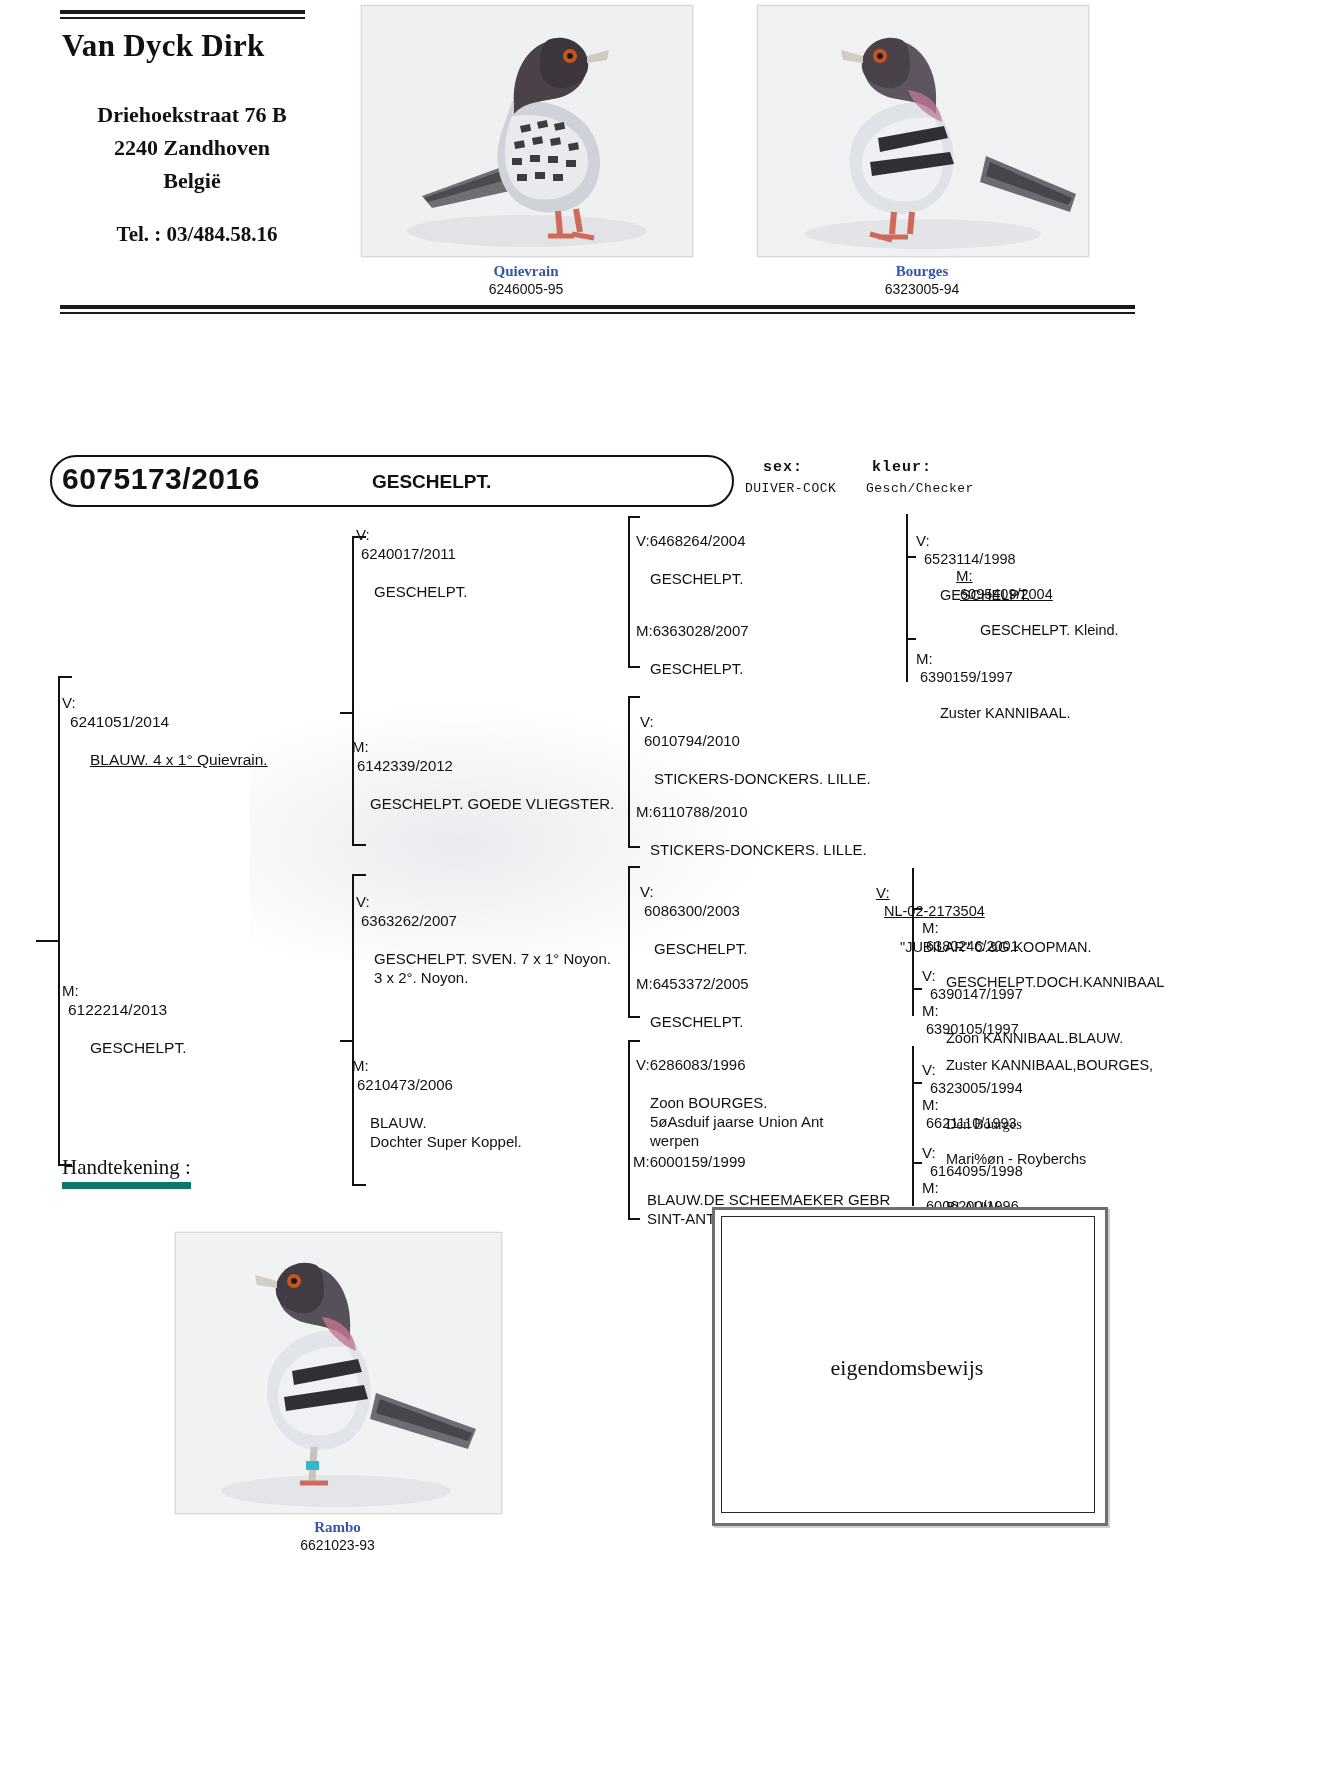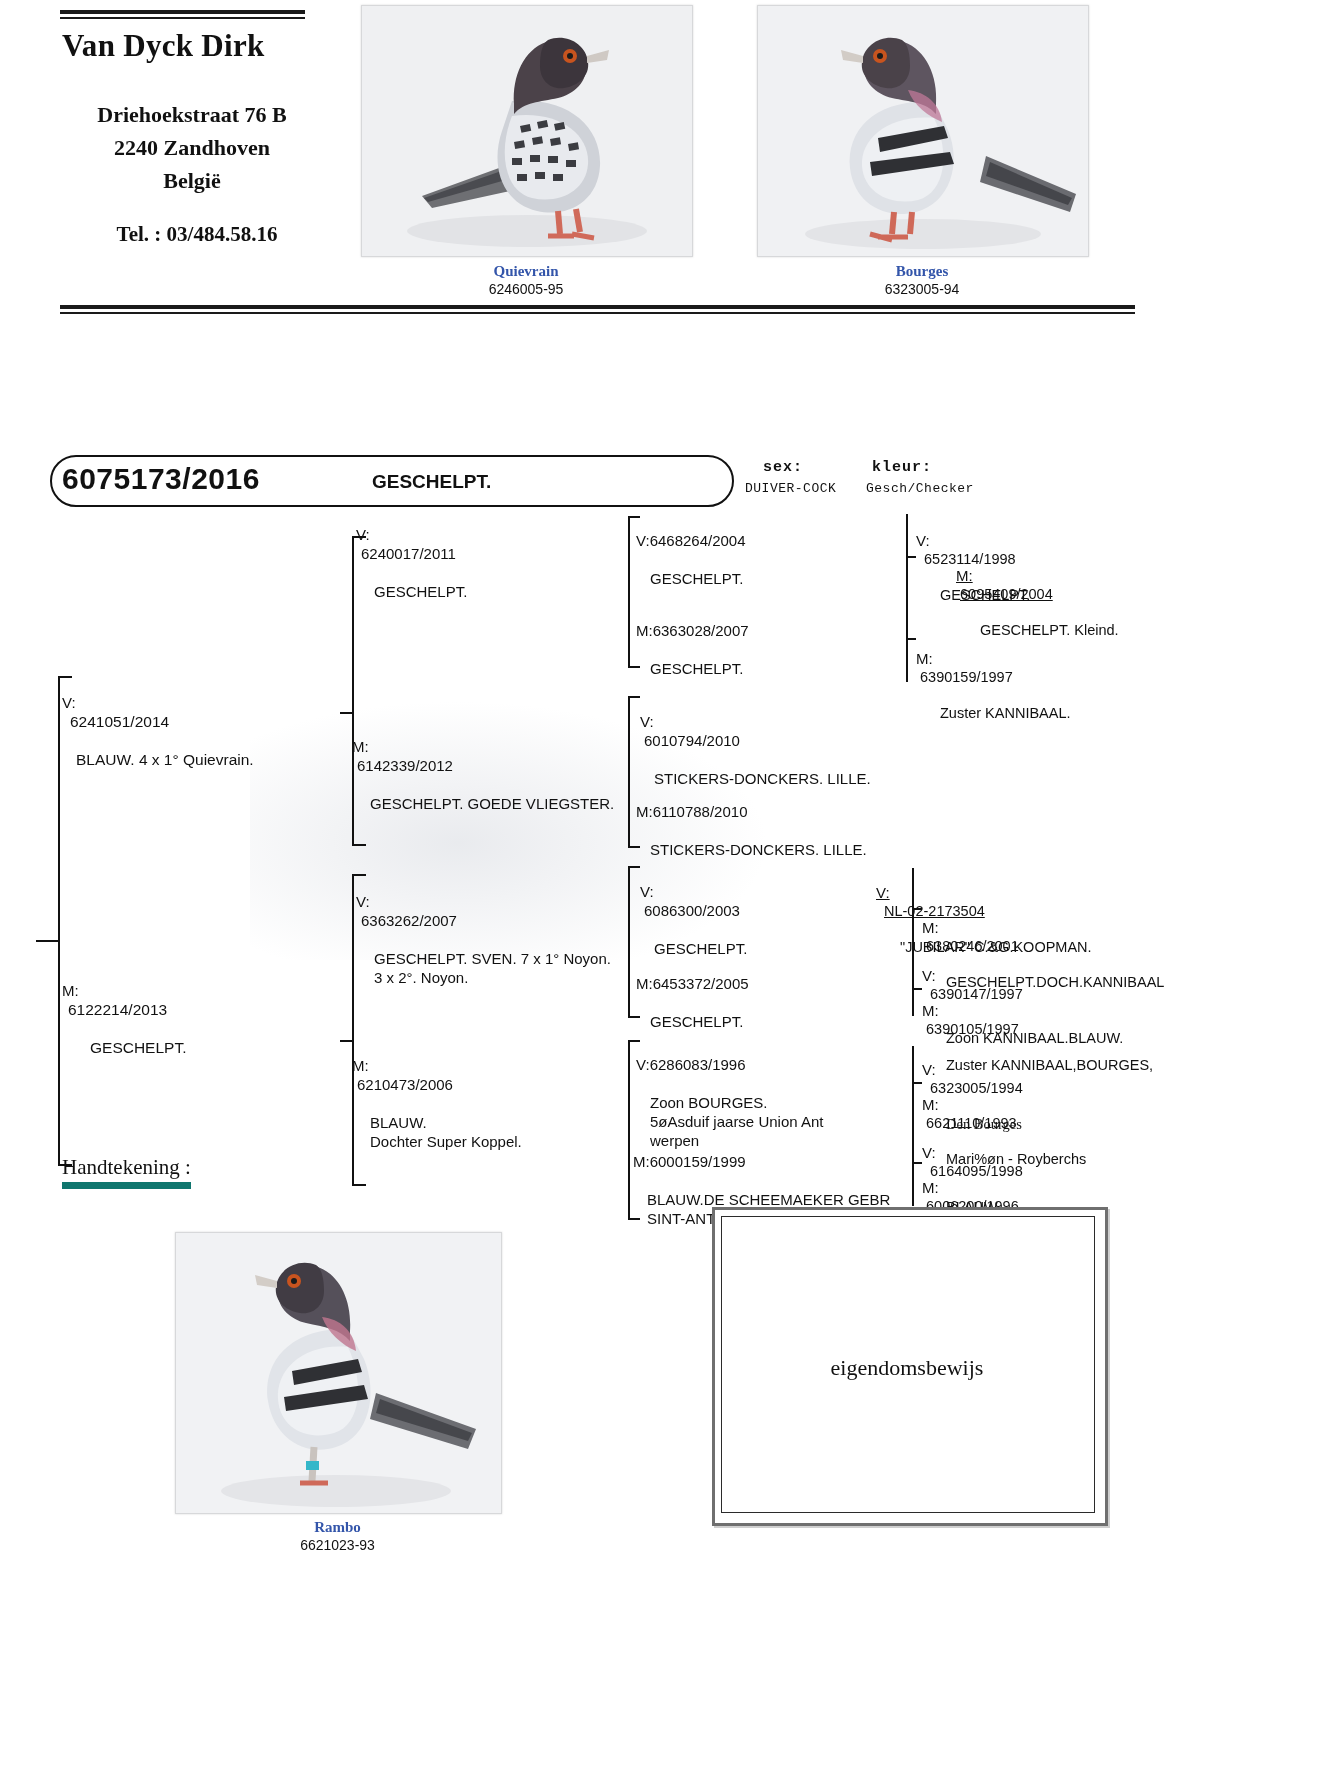--- a/index.html
+++ b/index.html
@@ -342,21 +342,21 @@
   <div class="hline" style="left:912px; top:908px; width:10px;"></div>
   <div class="hline" style="left:912px; top:988px; width:10px;"></div>
 
   <div class="vline" style="left:912px; top:1046px; height:160px;"></div>
   <div class="hline" style="left:912px; top:1082px; width:10px;"></div>
   <div class="hline" style="left:912px; top:1162px; width:10px;"></div>
 
   <div class="node gen1" style="left:62px; top:674px; width:280px;">
     <span class="pfx">V:</span>
     <span style="display:inline-block; width:8px;"></span><span>6241051/2014</span><br>
-    <span style="display:inline-block; margin-left:14px;">BLAUW.  4 x 1° Quievrain.</span>
+    <span style="display:inline-block; margin-left:28px;text-decoration:underline;">BLAUW.  4 x 1° Quievrain.</span>
   </div>
 
   <div class="node gen1" style="left:62px; top:962px; width:280px;">
     <span class="pfx">M:</span>
     <span style="display:inline-block; width:6px;"></span><span>6122214/2013</span><br>
     <span style="display:inline-block; margin-left:28px;">GESCHELPT.</span>
   </div>
 
   <div class="node" style="left:356px; top:506px; width:270px;">
     <span class="pfx">V:</span>

